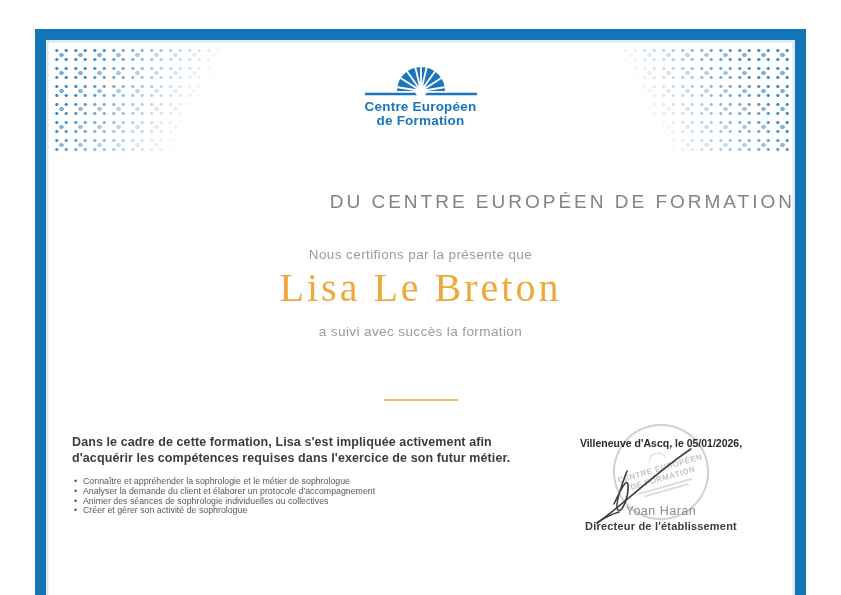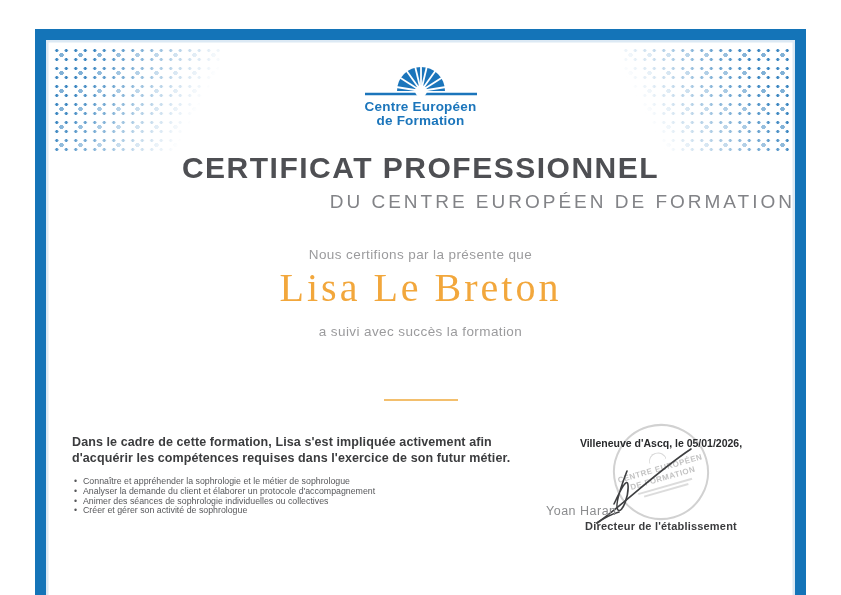--- a/index.html
+++ b/index.html
@@ -64,21 +64,21 @@
     color:#b3b3b3;background:rgba(255,255,255,0);
   }
   .stamp-dome{width:18px;height:9px;border:1.5px solid #cfcfcf;border-bottom:none;
     border-radius:18px 18px 0 0;margin-bottom:3px;}
   .stamp-line{font-size:8px;font-weight:bold;letter-spacing:.5px;line-height:9.5px;white-space:nowrap;}
   .stamp-addr{width:56px;height:1.5px;background:#d4d4d4;margin-top:3px;}
   .stamp-addr.short{width:46px;margin-top:2.5px;}
   .place-date{position:absolute;left:0;top:13px;width:230px;text-align:center;
     font-size:10.5px;font-weight:bold;color:#292a2c;white-space:nowrap;}
   .sig-svg{position:absolute;left:48px;top:20px;}
-  .signer-name{position:absolute;left:0;top:80px;width:230px;
+  .signer-name{position:absolute;left:0;top:80px;width:230px;text-align:center;
     font-size:12.5px;color:#8b8c8e;letter-spacing:.5px;}
   .signer-title{position:absolute;left:0;top:96px;width:230px;text-align:center;
     font-size:11px;font-weight:bold;color:var(--dark-text);letter-spacing:.2px;}
 </style>
 </head>
 <body>
 
 <div class="certificate">
 
   <div class="dots dots-left"></div>
@@ -98,21 +98,20 @@
         <line x1="58" y1="31" x2="73" y2="10"></line>
         <line x1="58" y1="31" x2="80" y2="17"></line>
         <line x1="58" y1="31" x2="83" y2="27"></line>
       </g>
       <circle cx="58" cy="31" r="6" fill="#ffffff"></circle>
     </svg>
     <div class="logo-text">Centre Européen</div>
     <div class="logo-text">de Formation</div>
   </div>
 
-  <div class="center-abs title">CERTIFICAT PROFESSIONNEL</div>
   <div class="center-abs subtitle">DU CENTRE EUROPÉEN DE FORMATION</div>
 
   <div class="center-abs intro">Nous certifions par la présente que</div>
   <div class="center-abs recipient">Lisa Le Breton</div>
   <div class="center-abs completion">a suivi avec succès la formation</div>
 
   <div class="course-underline"></div>
 
   <div class="desc">Dans le cadre de cette formation, Lisa s'est impliquée activement afin d'acquérir les compétences requises dans l'exercice de son futur métier.</div>
 

